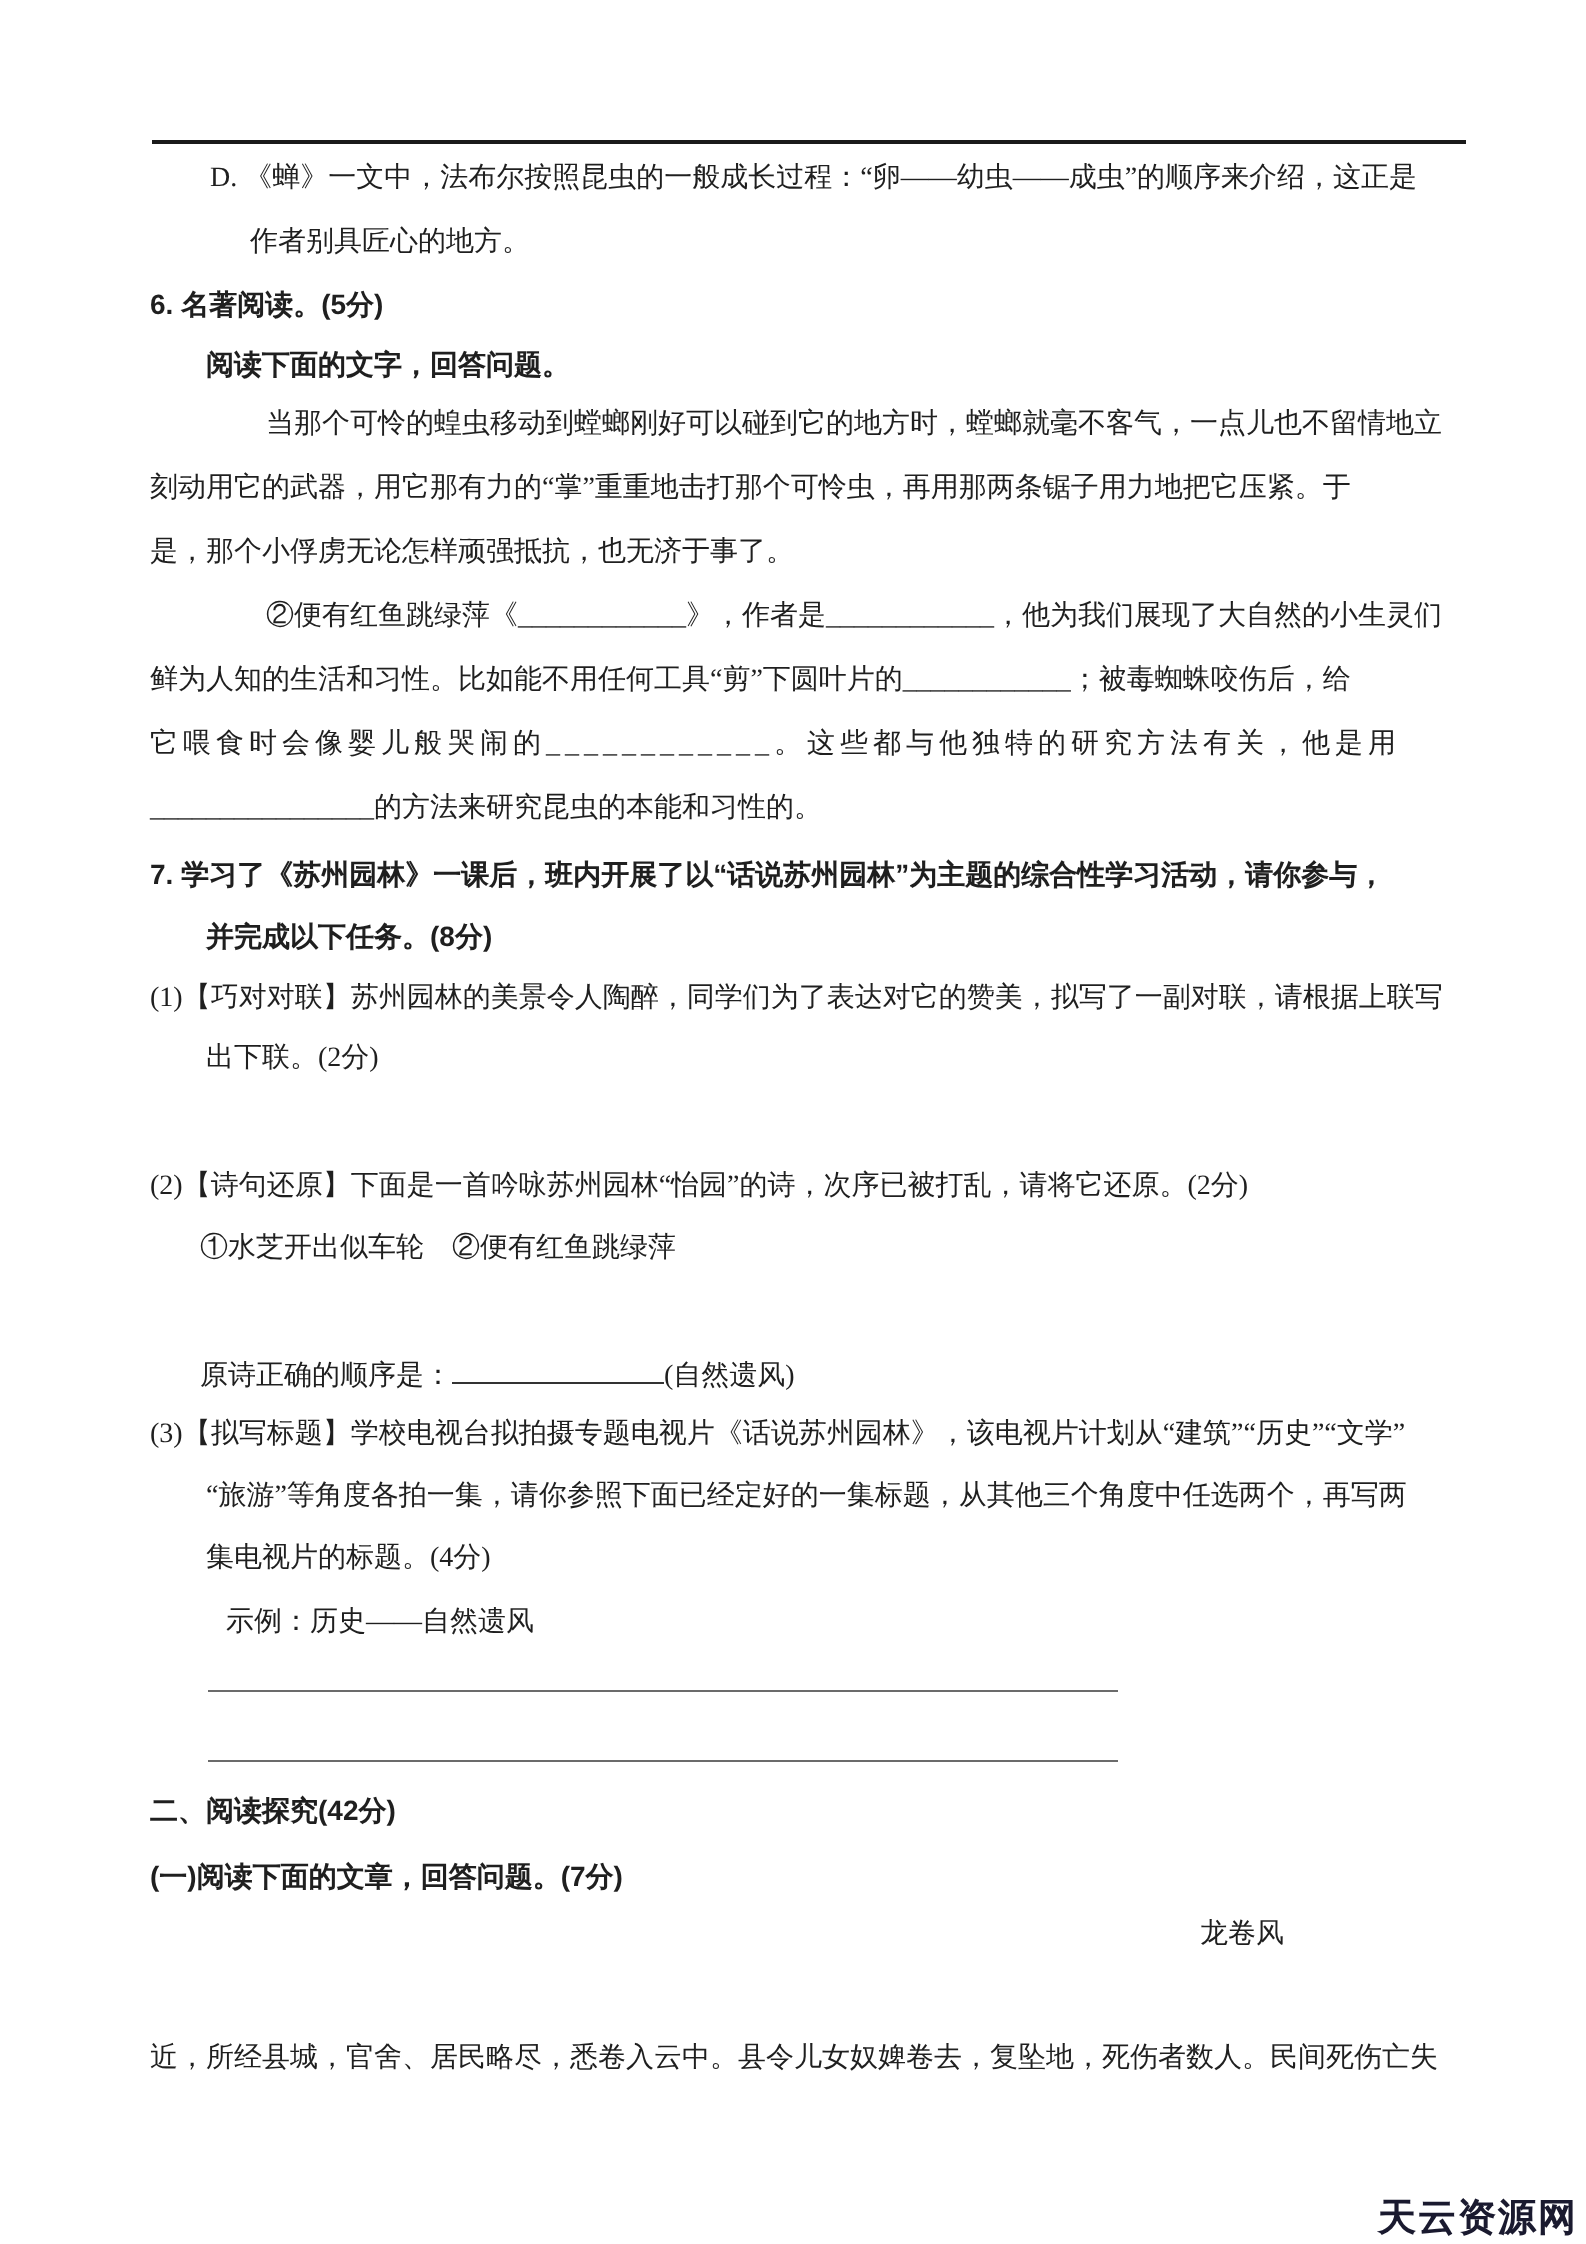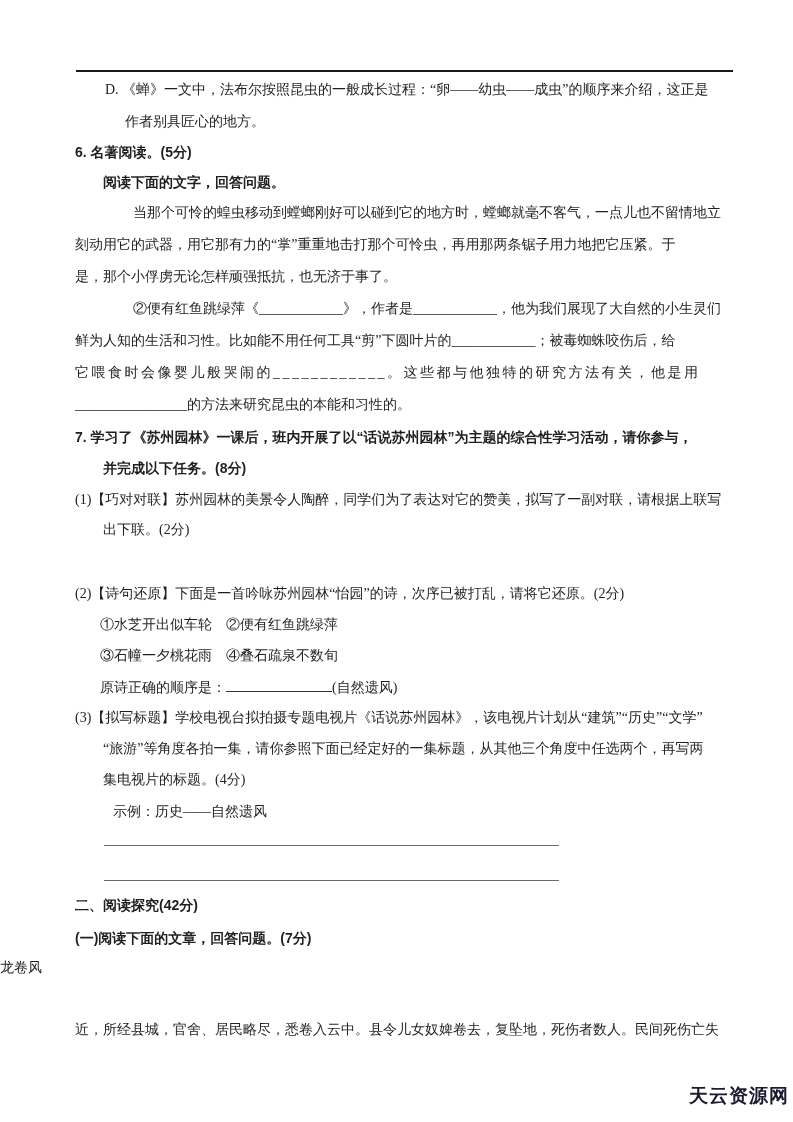--- a/index.html
+++ b/index.html
@@ -7,36 +7,37 @@
     position:relative;
     width:793px; height:1122px;
     background:#ffffff;
     overflow:hidden;
     font-family:"Liberation Serif","DejaVu Serif",serif;
     font-size:14px;
     color:#1f1f1f;
   }
   .ln { position:absolute; white-space:nowrap; line-height:20px; }
   .bold { font-weight:700; font-family:"Liberation Sans","DejaVu Sans",sans-serif;text-align:center; }
-  .center { left:0; width:642px; text-align:left; }
+  .center { left:0; width:642px; text-align:right; }
   .spaced { letter-spacing:2.5px; }
   .rule-top { position:absolute; top:70px; left:76px; width:657px; height:2px; background:#1a1a1a; }
   .blank-inline {
     display:inline-block; height:14px;
     border-bottom:1px solid #333333;
     vertical-align:baseline;
   }
   .answer-line { position:absolute; height:1px; background:#6b6b6b; }
   .uline { border-bottom:1px solid #2a2a2a; padding-bottom:1px; }
   .gap30 { display:inline-block; width:30px; }
   .watermark {
     position:absolute;
     font-family:"DejaVu Sans","Liberation Sans",sans-serif;
     font-weight:700; font-size:19px; letter-spacing:1px;
     color:#1a1a2f;
+    margin-top:13px;
   }
 </style>
 </head>
 <body>
 
 <div class="page">
 
   <div class="rule-top"></div>
 
   <div class="ln" style="top:80px;left:105px">D. 《蝉》一文中，法布尔按照昆虫的一般成长过程：“卵——幼虫——成虫”的顺序来介绍，这正是</div>
@@ -56,21 +57,20 @@
 
   <div class="ln bold" style="top:427px;left:75px">7. 学习了《苏州园林》一课后，班内开展了以“话说苏州园林”为主题的综合性学习活动，请你参与，</div>
   <div class="ln bold" style="top:458px;left:103px">并完成以下任务。(8分)</div>
 
   <div class="ln" style="top:490px;left:75px">(1)【巧对对联】苏州园林的美景令人陶醉，同学们为了表达对它的赞美，拟写了一副对联，请根据上联写</div>
   <div class="ln" style="top:520px;left:103px">出下联。(2分)</div>
 
 
   <div class="ln" style="top:584px;left:75px">(2)【诗句还原】下面是一首吟咏苏州园林“怡园”的诗，次序已被打乱，请将它还原。(2分)</div>
   <div class="ln" style="top:615px;left:100px">①水芝开出似车轮　②便有红鱼跳绿萍</div>
-  <div class="ln" style="top:646px;left:100px">③石幢一夕桃花雨　④叠石疏泉不数旬</div>
 
   <div class="ln" style="top:677px;left:100px">
     <span>原诗正确的顺序是：</span><span class="blank-inline" style="width:106px"></span><span>(自然遗风)</span>
   </div>
 
   <div class="ln" style="top:708px;left:75px">(3)【拟写标题】学校电视台拟拍摄专题电视片《话说苏州园林》，该电视片计划从“建筑”“历史”“文学”</div>
   <div class="ln" style="top:739px;left:103px">“旅游”等角度各拍一集，请你参照下面已经定好的一集标题，从其他三个角度中任选两个，再写两</div>
   <div class="ln" style="top:770px;left:103px">集电视片的标题。(4分)</div>
   <div class="ln" style="top:802px;left:113px">示例：历史——自然遗风</div>
 

